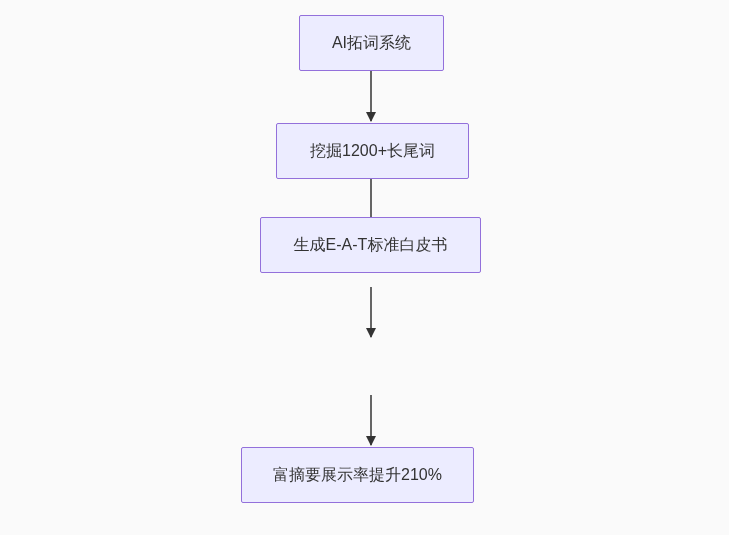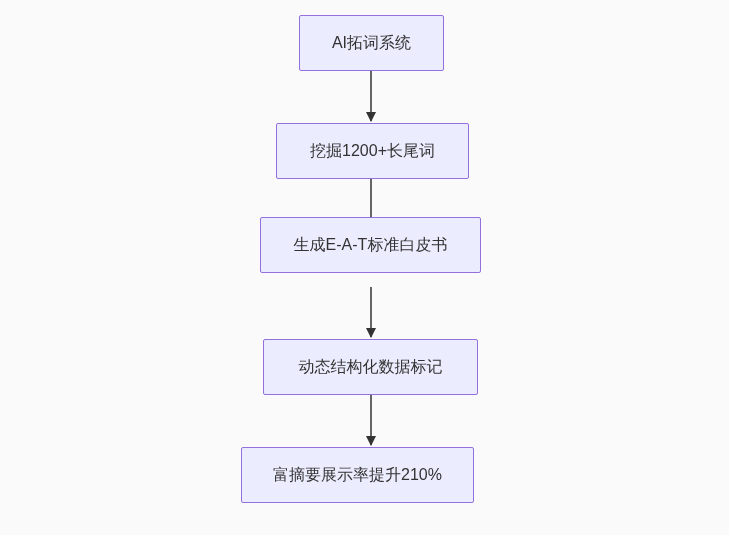--- a/index.html
+++ b/index.html
@@ -78,21 +78,18 @@
   </div>
 
   <div class="node node-2">
     <span class="node-label">挖掘1200+长尾词</span>
   </div>
 
   <div class="node node-3">
     <span class="node-label">生成E-A-T标准白皮书</span>
   </div>
 
-  <div class="node node-4">
-    <span class="node-label">动态结构化数据标记</span>
-  </div>
 
   <div class="node node-5">
     <span class="node-label">富摘要展示率提升210%</span>
   </div>
 
 </div>
 
 </body></html>

